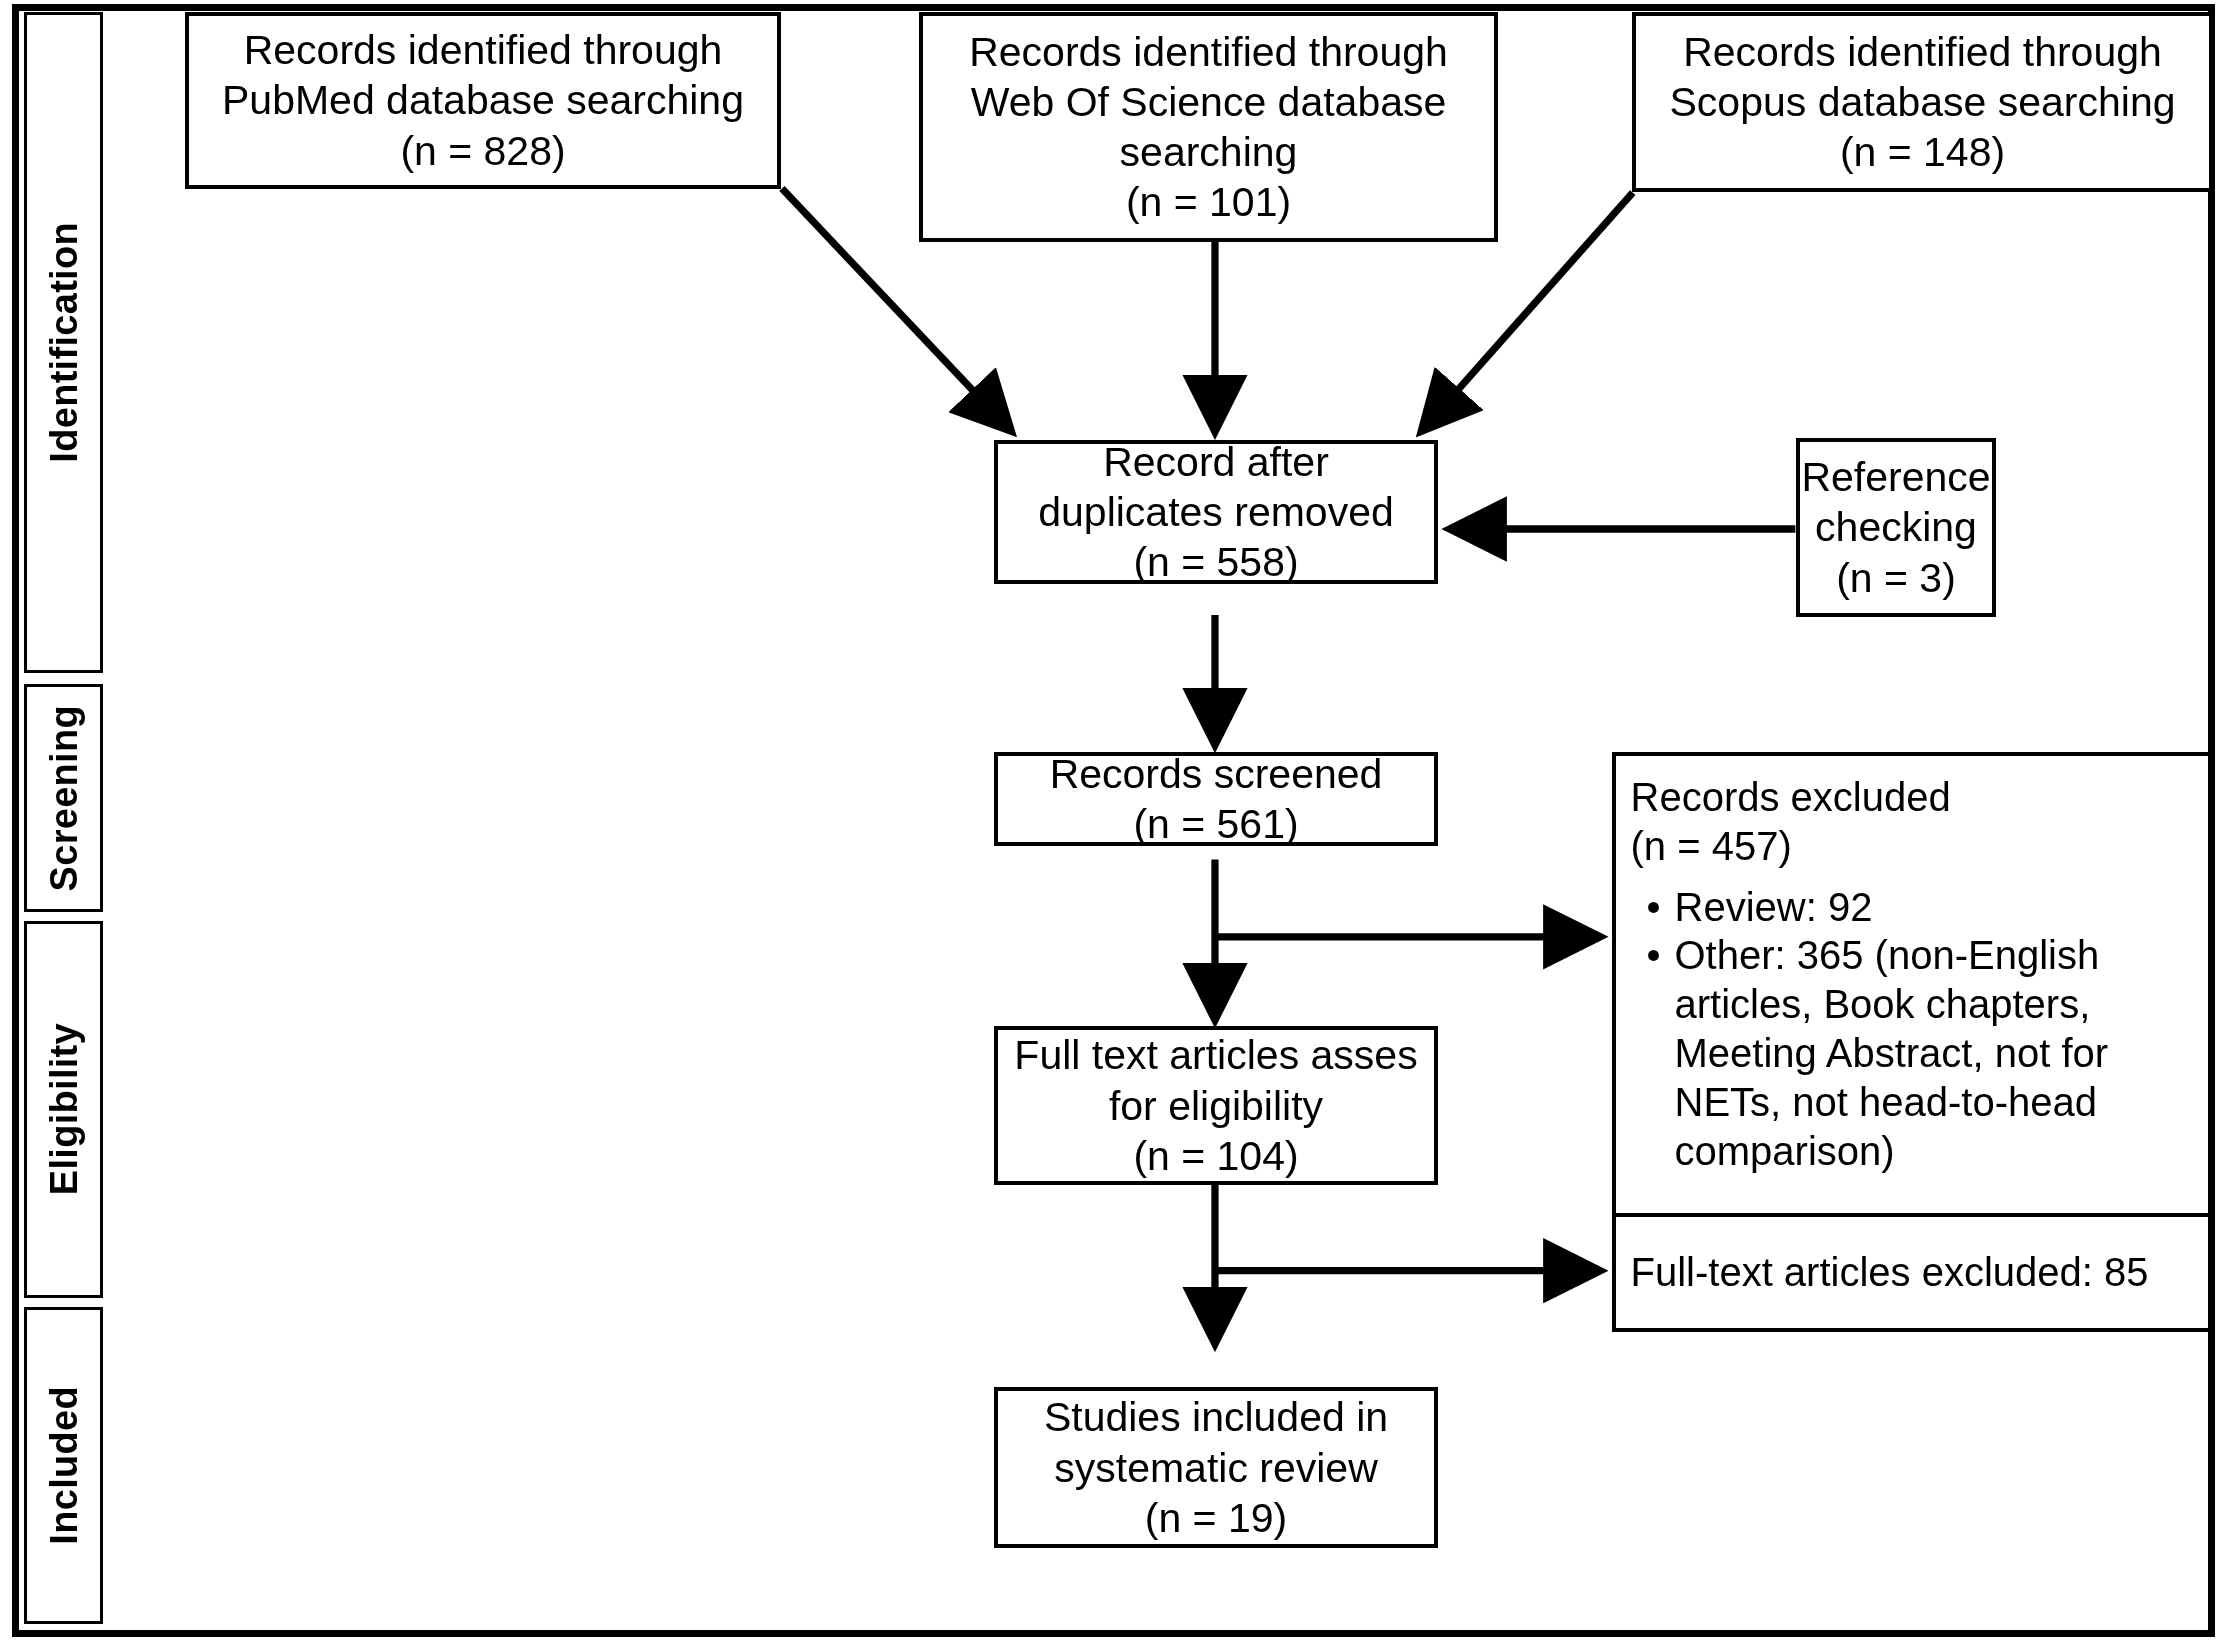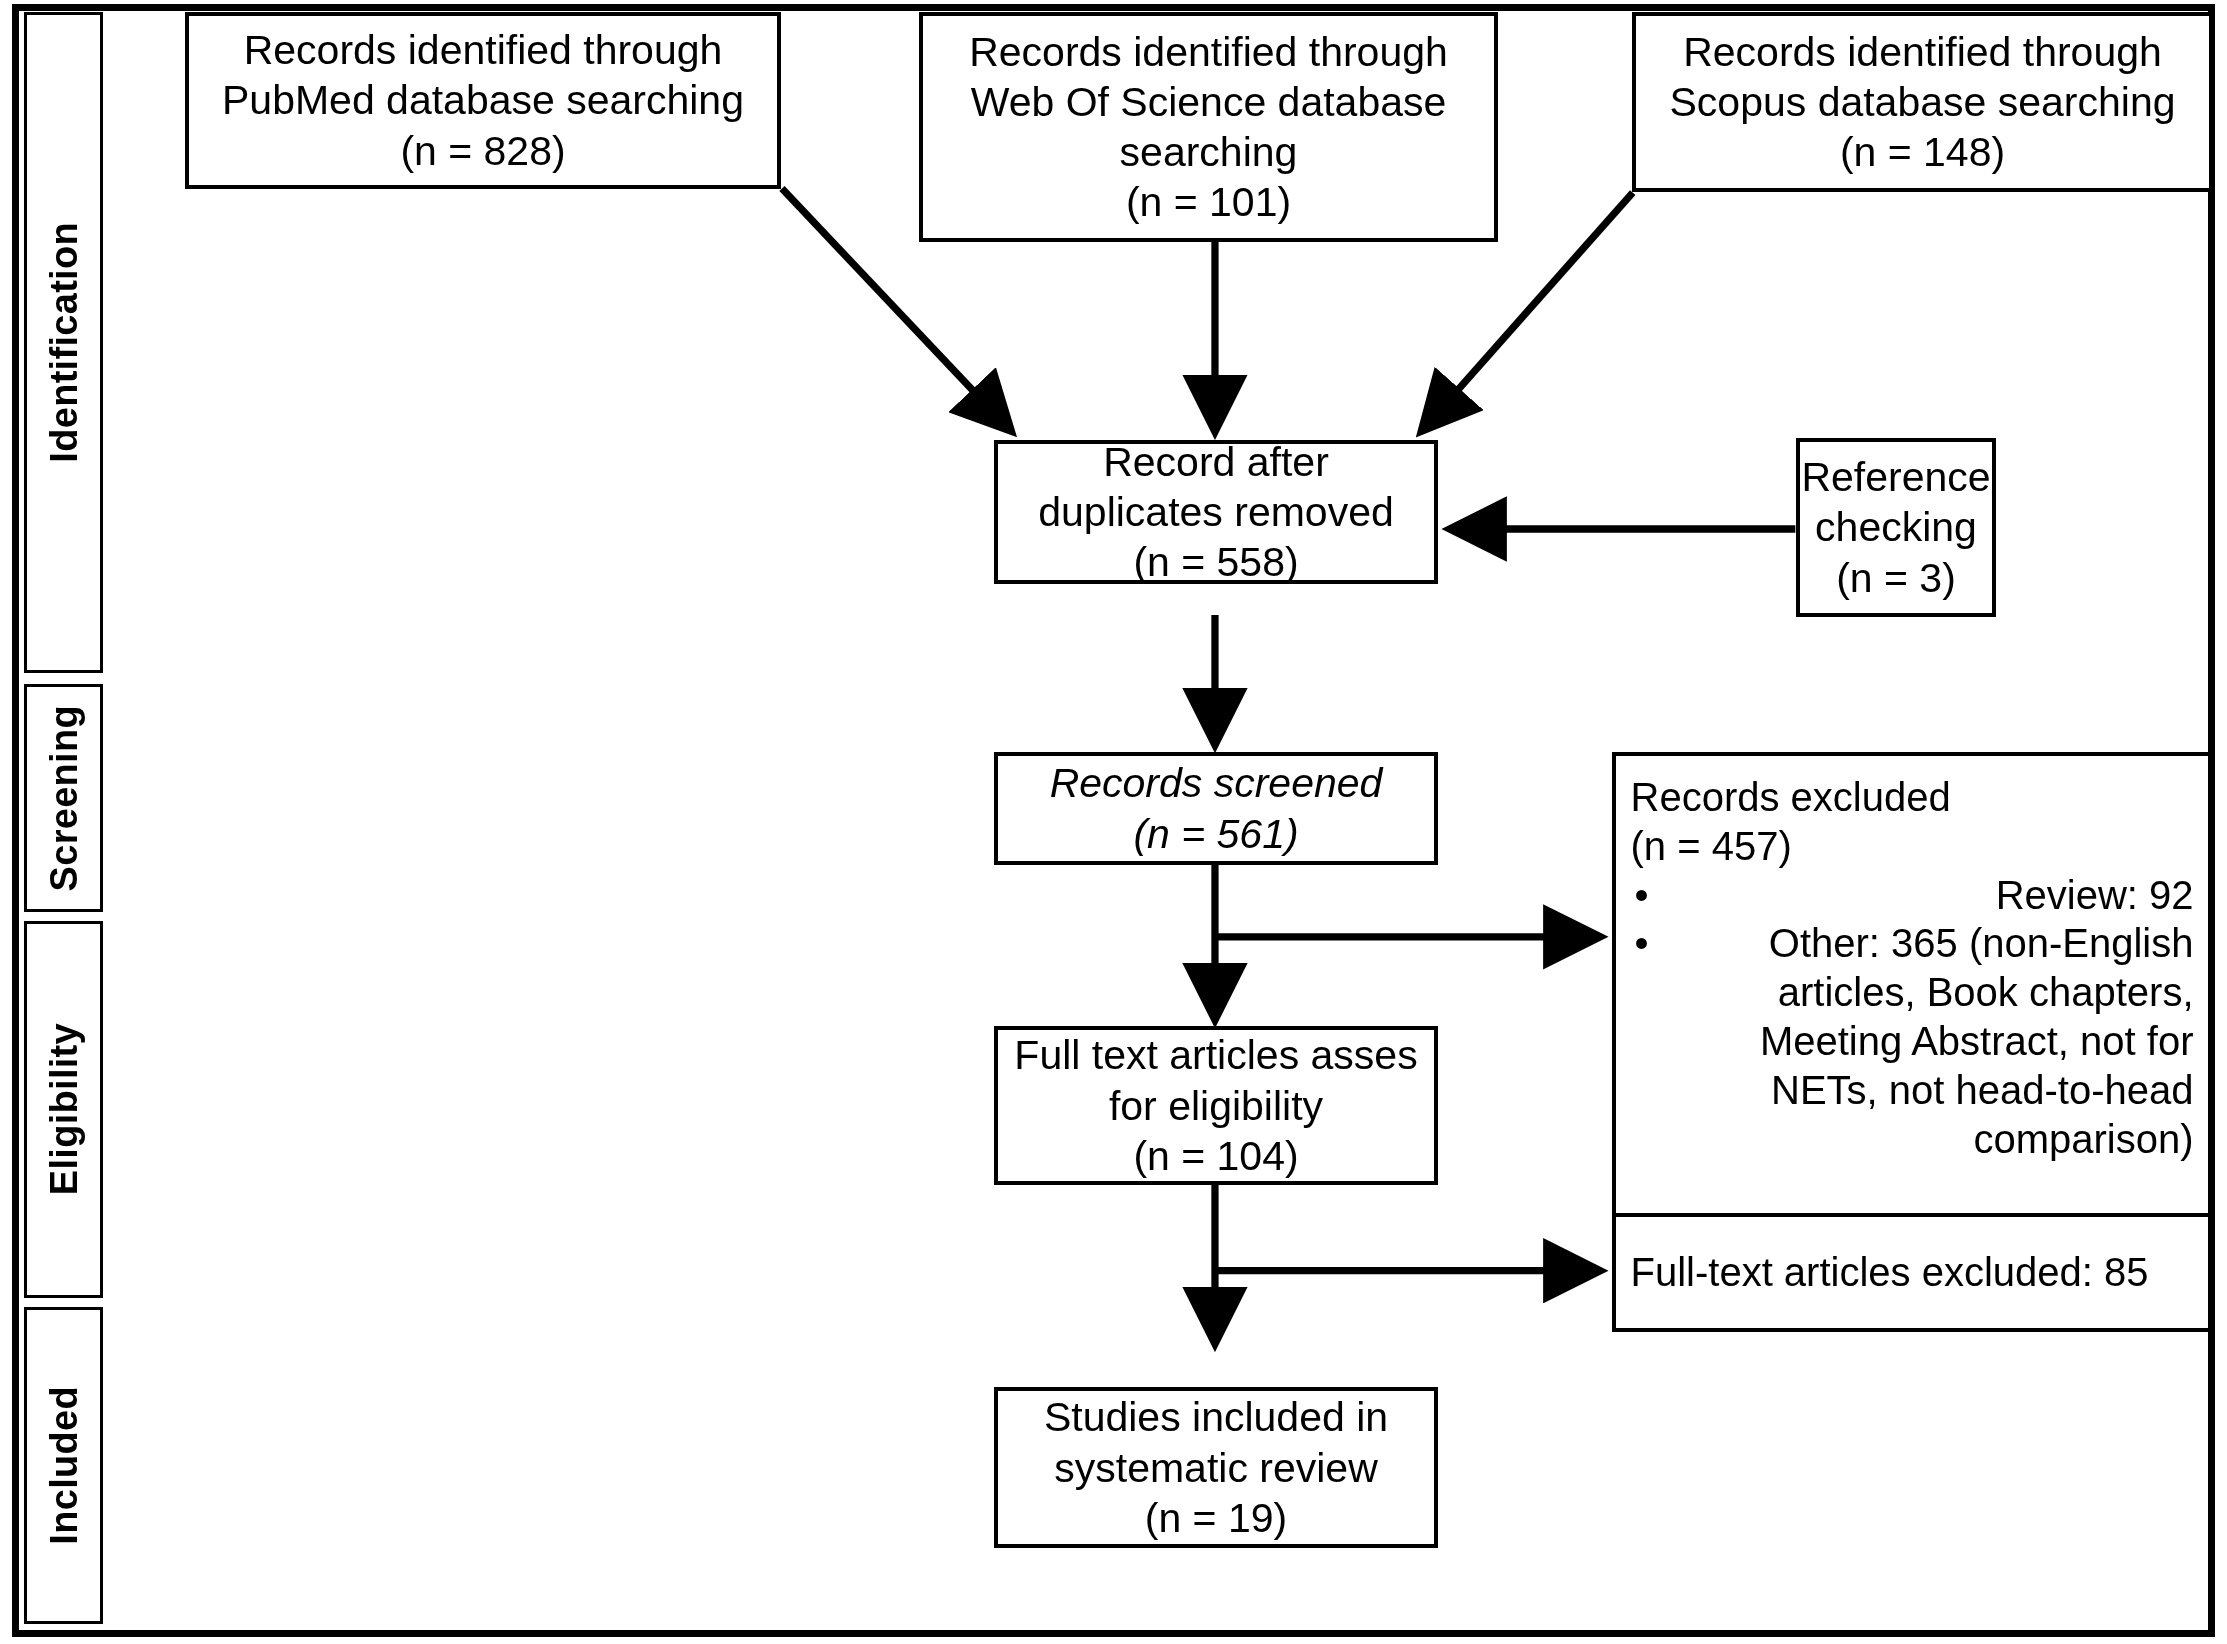--- a/index.html
+++ b/index.html
@@ -68,24 +68,23 @@
   }
   .node.left-align {
     align-items: flex-start;
     text-align: left;
     justify-content: flex-start;
     padding: 17px 14.5px;
   }
   .node .ln { display: block; white-space: nowrap; }
 
   .bullet-list {
-    margin: 0;
+    margin: 12px;
     padding: 0;
     list-style: none;
-    text-align: right;
   }
   .bullet-list li {
     position: relative;
     padding-left: 32px;
     line-height: 1.22;
   }
   .bullet-list li::before {
     content: "\2022";
     position: absolute;
     left: 4px;
@@ -175,21 +174,21 @@
     <span class="ln">duplicates removed</span>
     <span class="ln">(n = 558)</span>
   </div>
 
   <div class="node" style="left:1796px;top:438px;width:200px;height:179px;">
     <span class="ln">Reference</span>
     <span class="ln">checking</span>
     <span class="ln">(n = 3)</span>
   </div>
 
-  <div class="node" style="left:994px;top:752px;width:444px;height:113px;font-style:italic;">
+  <div class="node" style="left:994px;top:752px;width:444px;height:94px;">
     <span class="ln">Records screened</span>
     <span class="ln">(n = 561)</span>
   </div>
 
   <div class="node left-align" style="left:1612px;top:752px;width:600px;height:504px;font-size:40px;">
     <span class="ln">Records excluded</span>
     <span class="ln">(n = 457)</span>
     <ul class="bullet-list">
       <li>Review: 92</li>
       <li>Other: 365 (non-English articles, Book chapters, Meeting Abstract, not for NETs, not head-to-head comparison)</li>

